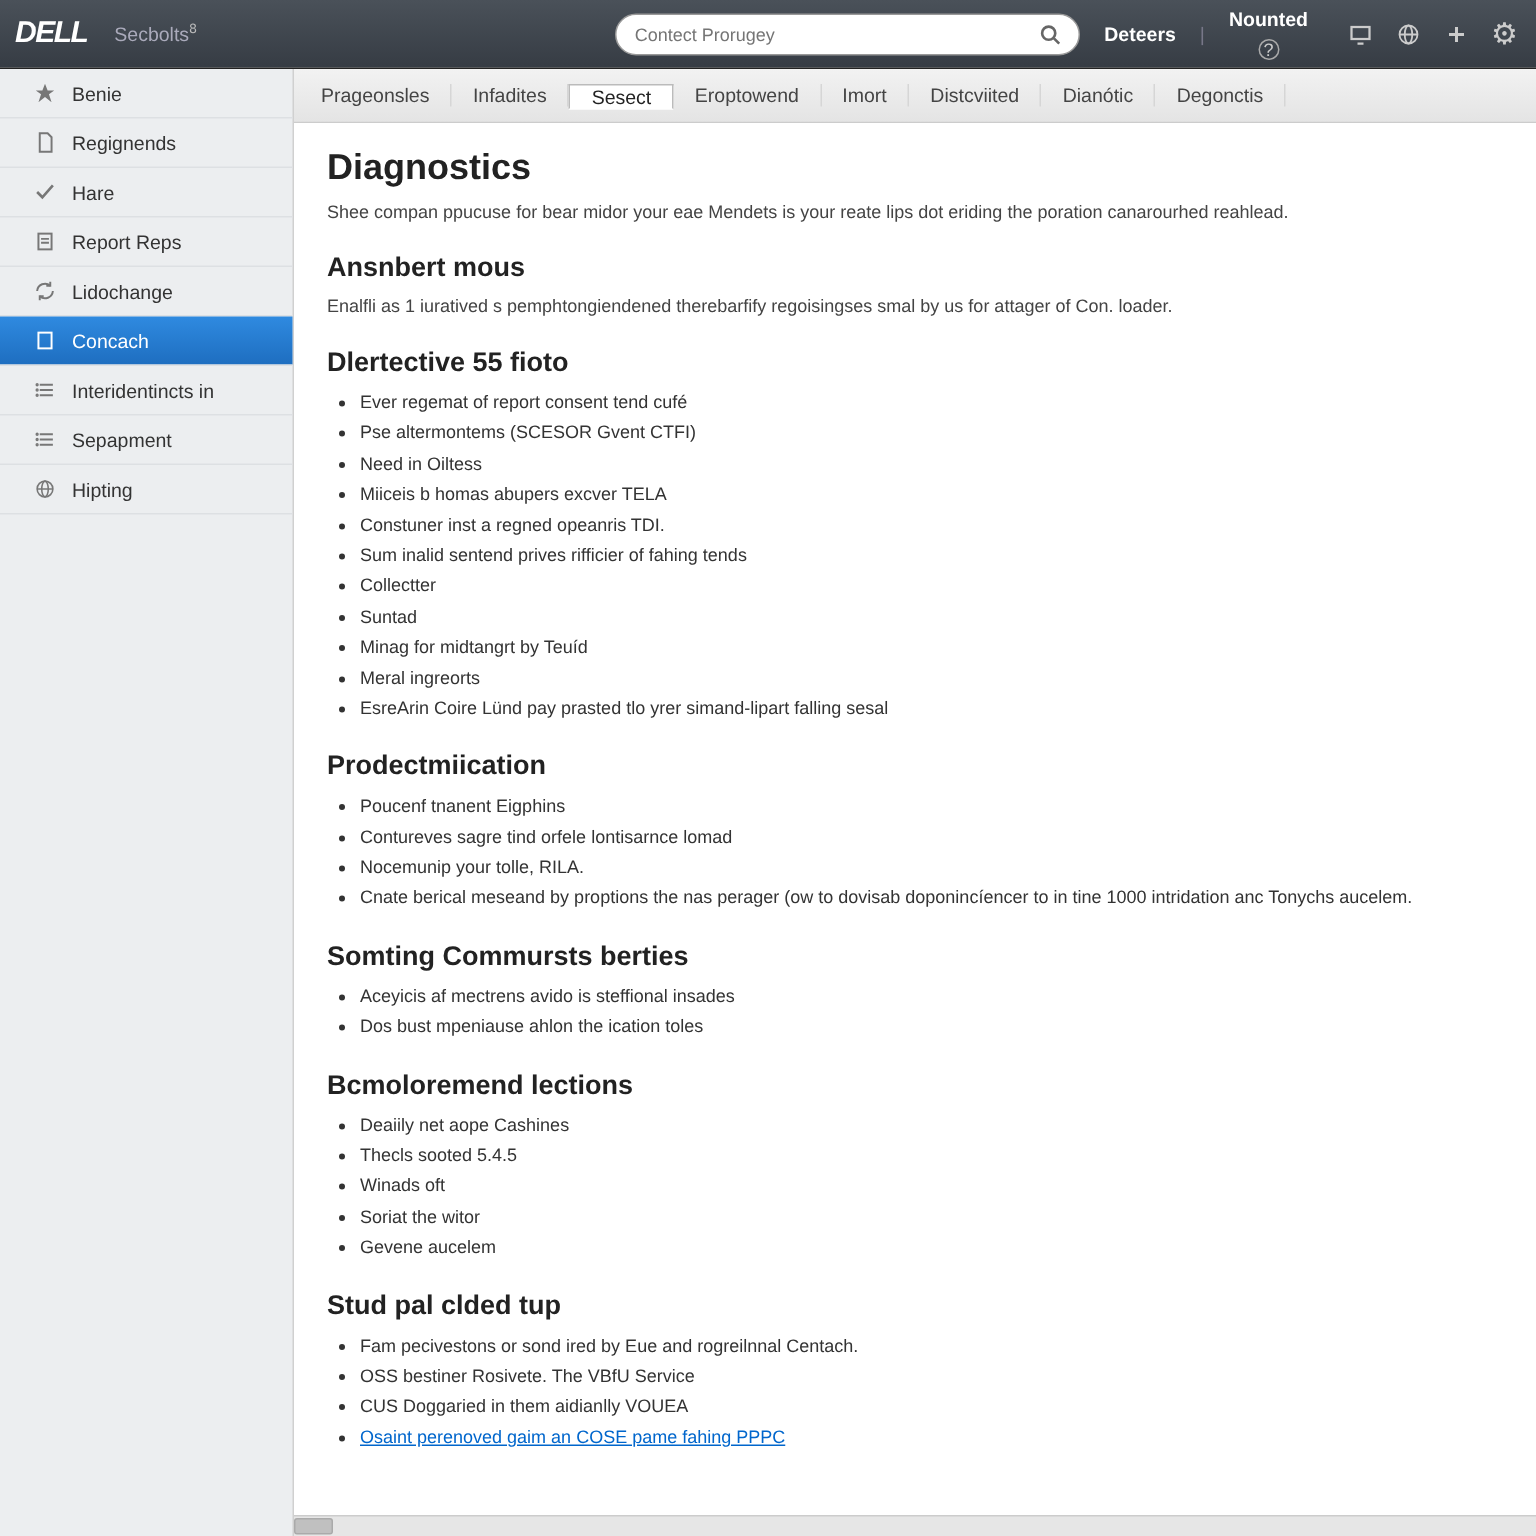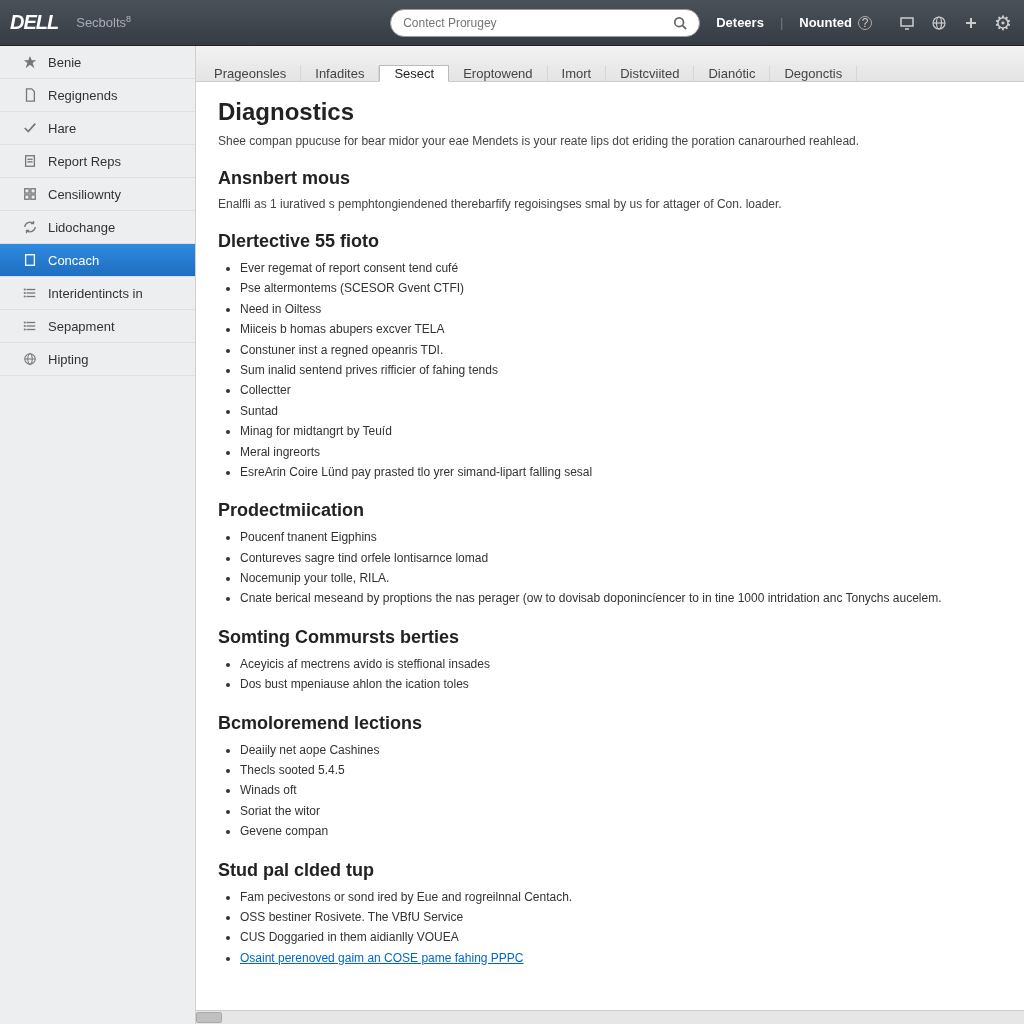--- a/index.html
+++ b/index.html
@@ -68,21 +68,21 @@
       justify-content: center;
       cursor: pointer;
       color: #666;
     }
     .header-link {
       color: #fff;
       font-weight: bold;
       font-size: 13px;
       cursor: pointer;
     }
-    .header-link-group { display: flex; align-items: center; gap: 6px; }
+    .header-link-group { display: flex; align-items: center; gap: 6px; flex-direction: column; }
     .header-icons { display: flex; gap: 10px; margin-left: 8px; }
     .hicon {
       width: 22px; height: 22px;
       color: #ccc;
       display: flex; align-items: center; justify-content: center;
       cursor: pointer;
       font-size: 16px;
     }
     .body { display: flex; height: calc(1024px - 46px); }
     .sidebar {
@@ -107,21 +107,21 @@
     }
     .side-icon { width: 16px; height: 16px; color: #777; display:flex;align-items:center;justify-content:center; font-size: 14px;}
     .side-item.active .side-icon { color: #fff; }
 
     .content { flex: 1; background: #fff; display: flex; flex-direction: column; }
     .tabs {
       height: 36px;
       background: linear-gradient(to bottom, #f2f2f2, #e4e4e4);
       border-bottom: 1px solid #ccc;
       display: flex;
-      align-items: flex-end;
+      align-items: center;
       padding-left: 4px;
     }
     .tab {
       padding: 0 14px;
       font-size: 13px;
       color: #444;
       display: flex;
       align-items: center;
       cursor: pointer;
       border-right: 1px solid #d6d6d6;
@@ -242,31 +242,20 @@
             <rect x="3" y="2" width="10" height="12"></rect>
             <line x1="5" y1="6" x2="11" y2="6"></line>
             <line x1="5" y1="9" x2="11" y2="9"></line>
           </svg>
         </span>
         <span>Report Reps</span>
       </div>
       <div class="side-item">
         <span class="side-icon">
           <svg width="14" height="14" viewBox="0 0 16 16" fill="none" stroke="currentColor" stroke-width="1.5">
-            <rect x="2" y="2" width="5" height="5"></rect>
-            <rect x="9" y="2" width="5" height="5"></rect>
-            <rect x="2" y="9" width="5" height="5"></rect>
-            <rect x="9" y="9" width="5" height="5"></rect>
-          </svg>
-        </span>
-        <span>Censiliownty</span>
-      </div>
-      <div class="side-item">
-        <span class="side-icon">
-          <svg width="14" height="14" viewBox="0 0 16 16" fill="none" stroke="currentColor" stroke-width="1.5">
             <path d="M2 8a6 6 0 0 1 10-4M14 8a6 6 0 0 1-10 4"></path>
             <polyline points="12,1 12,4 9,4"></polyline>
             <polyline points="4,15 4,12 7,12"></polyline>
           </svg>
         </span>
         <span>Lidochange</span>
       </div>
       <div class="side-item active">
         <span class="side-icon">
           <svg width="14" height="14" viewBox="0 0 16 16" fill="none" stroke="currentColor" stroke-width="1.5">
@@ -356,21 +345,21 @@
           <ul>
             <li>Aceyicis af mectrens avido is steffional insades</li>
             <li>Dos bust mpeniause ahlon the ication toles</li>
           </ul>
           <div class="section-title">Bcmoloremend lections</div>
           <ul>
             <li>Deaiily net aope Cashines</li>
             <li>Thecls sooted 5.4.5</li>
             <li>Winads oft</li>
             <li>Soriat the witor</li>
-            <li>Gevene compan</li>
+            <li>Gevene aucelem</li>
           </ul>
           <div class="section-title">Stud pal clded tup</div>
           <ul>
             <li>Fam pecivestons or sond ired by Eue and rogreilnnal Centach.</li>
             <li>OSS bestiner Rosivete. The VBfU Service</li>
             <li>CUS Doggaried in them aidianlly VOUEA</li>
             <li><a>Osaint perenoved gaim an COSE pame fahing PPPC</a></li>
           </ul>
         </div>
     </div>

